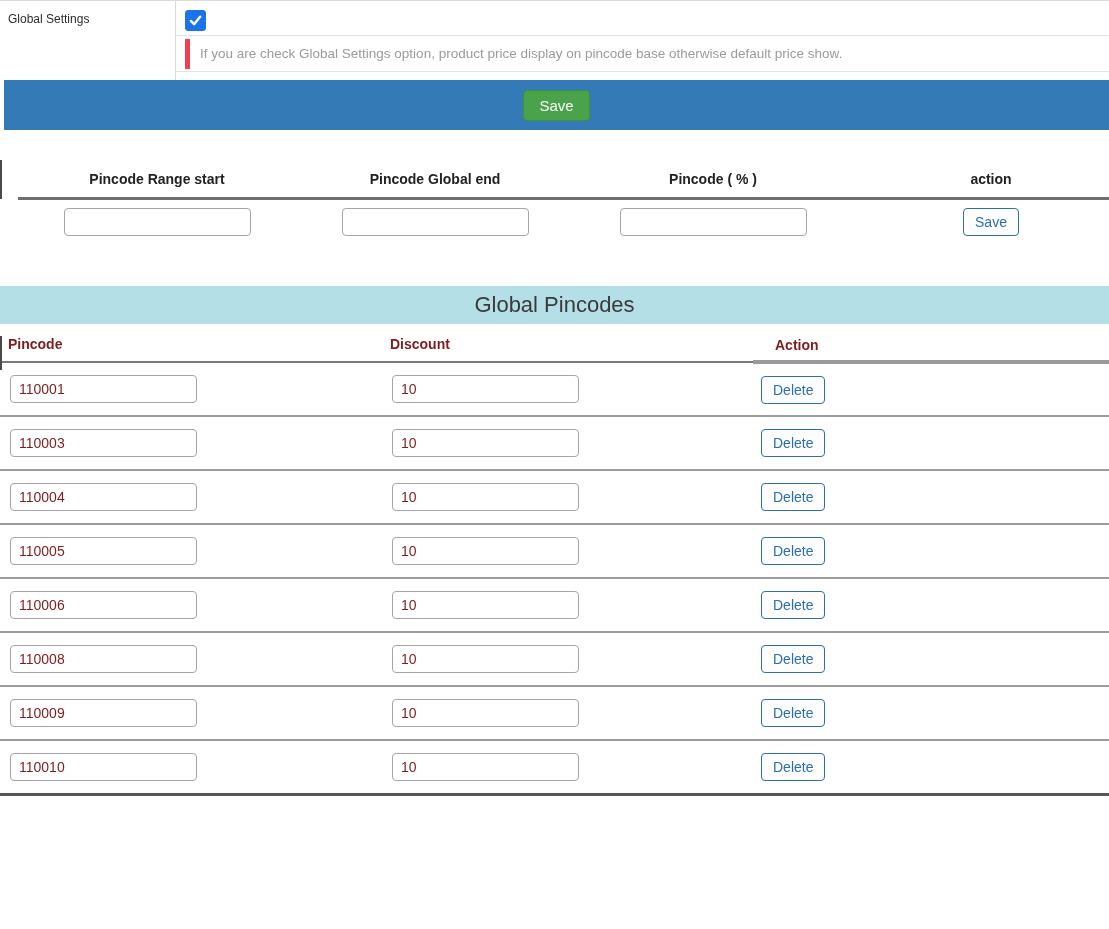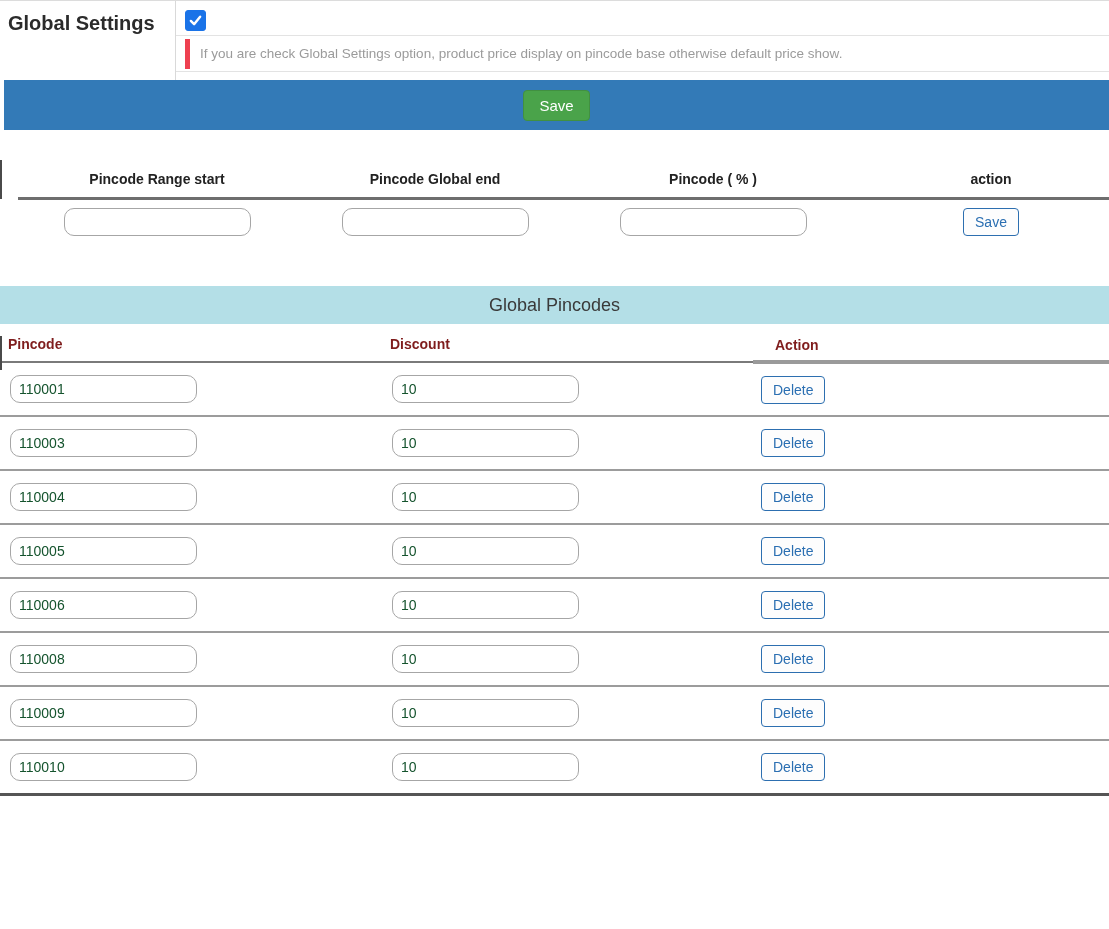--- a/index.html
+++ b/index.html
@@ -6,21 +6,21 @@
   body {
     width:1109px; height:929px; overflow:hidden; background:#fff;
     font-family:"Liberation Sans", sans-serif;
   }
   .page { width:1109px; height:929px; border-top:1px solid #dcdcdc; overflow:hidden; background:#fff; }
 
   
   .top-section { display:flex; height:79px; }
   .ts-left {
     width:176px; flex:0 0 176px; border-right:1px solid #d9d9d9;
-    padding:11px 8px 0 8px; font-size:20px; font-weight:bold; color:#2b2b2b;
+    padding:11px 8px 0 8px; font-size:12px; font-weight:normal; color:#2b2b2b;
   }
   .ts-right { flex:1; min-width:0; }
   .checkbox-row { height:35px; border-bottom:1px solid #e3e3e3; padding:9px 0 0 9px; }
   .checkbox {
     width:21px; height:21px; background:#1a73e8; border:1px solid #1a73e8;
     border-radius:3px; display:flex; align-items:center; justify-content:center; cursor:pointer;
   }
   .checkbox svg { width:13px; height:13px; display:block; }
   .note-row { border-bottom:1px solid #e3e3e3; padding:3px 0 2px 9px; }
   .note-inner {
@@ -44,34 +44,34 @@
   .form-wrap { margin-top:30px; position:relative; }
   .edge-tick { position:absolute; left:0; width:2px; background:#4a4a4a; }
   .form-tick { top:0; height:39px; }
   .form-table { margin-left:18px; width:1112px; border-collapse:collapse; table-layout:fixed; }
   .form-table th {
     width:25%; font-size:14px; color:#222; font-weight:bold;
     padding:11px 0 10px; border-bottom:3px solid #6e6e6e; text-align:center;
   }
   .form-table td { text-align:center; padding:8px 0 14px; }
   input.box {
-    width:187px; height:28px; border:1px solid #a6a6a6; border-radius:10px;
-    padding:0 8px; font-size:14px; color:#14532d; font-family:inherit; background:#fff;
+    width:187px; height:28px; border:1px solid #a6a6a6; border-radius:4px;
+    padding:0 8px; font-size:14px; color:#7f1d1d; font-family:inherit; background:#fff;
   }
   .btn-outline {
     background:#fdfdfd; border:1px solid #2d6fb0; color:#2b6fb2;
     font-size:14px; padding:5px 11px; border-radius:4px; cursor:pointer;
     font-family:inherit;
   }
 
   
   .pin-wrap { position:relative; margin-top:36px; }
   .teal-bar {
     height:38px; background:#b4dfe7; display:flex; align-items:center; justify-content:center;
-    font-size:18px; color:#3a3a3a;
+    font-size:22px; color:#3a3a3a;
   }
   .pin-tick { top:50px; height:34px; }
   .pin-table { width:1109px; border-collapse:collapse; table-layout:fixed; }
   .pin-table col.c1 { width:382px; } .pin-table col.c2 { width:371px; } .pin-table col.c3 { width:356px; }
   .pin-table th {
     text-align:left; font-size:14px; color:#7f1d1d; font-weight:bold;
     padding:12px 0 9px 8px; border-bottom:2px solid #7a7a7a;
   }
   .pin-table th.action-th { padding-left:22px; padding-bottom:7px; border-bottom:4px solid #9a9a9a; }
   .pin-table td { height:54px; vertical-align:middle; border-bottom:2px solid #9c9c9c; padding-left:10px; }

